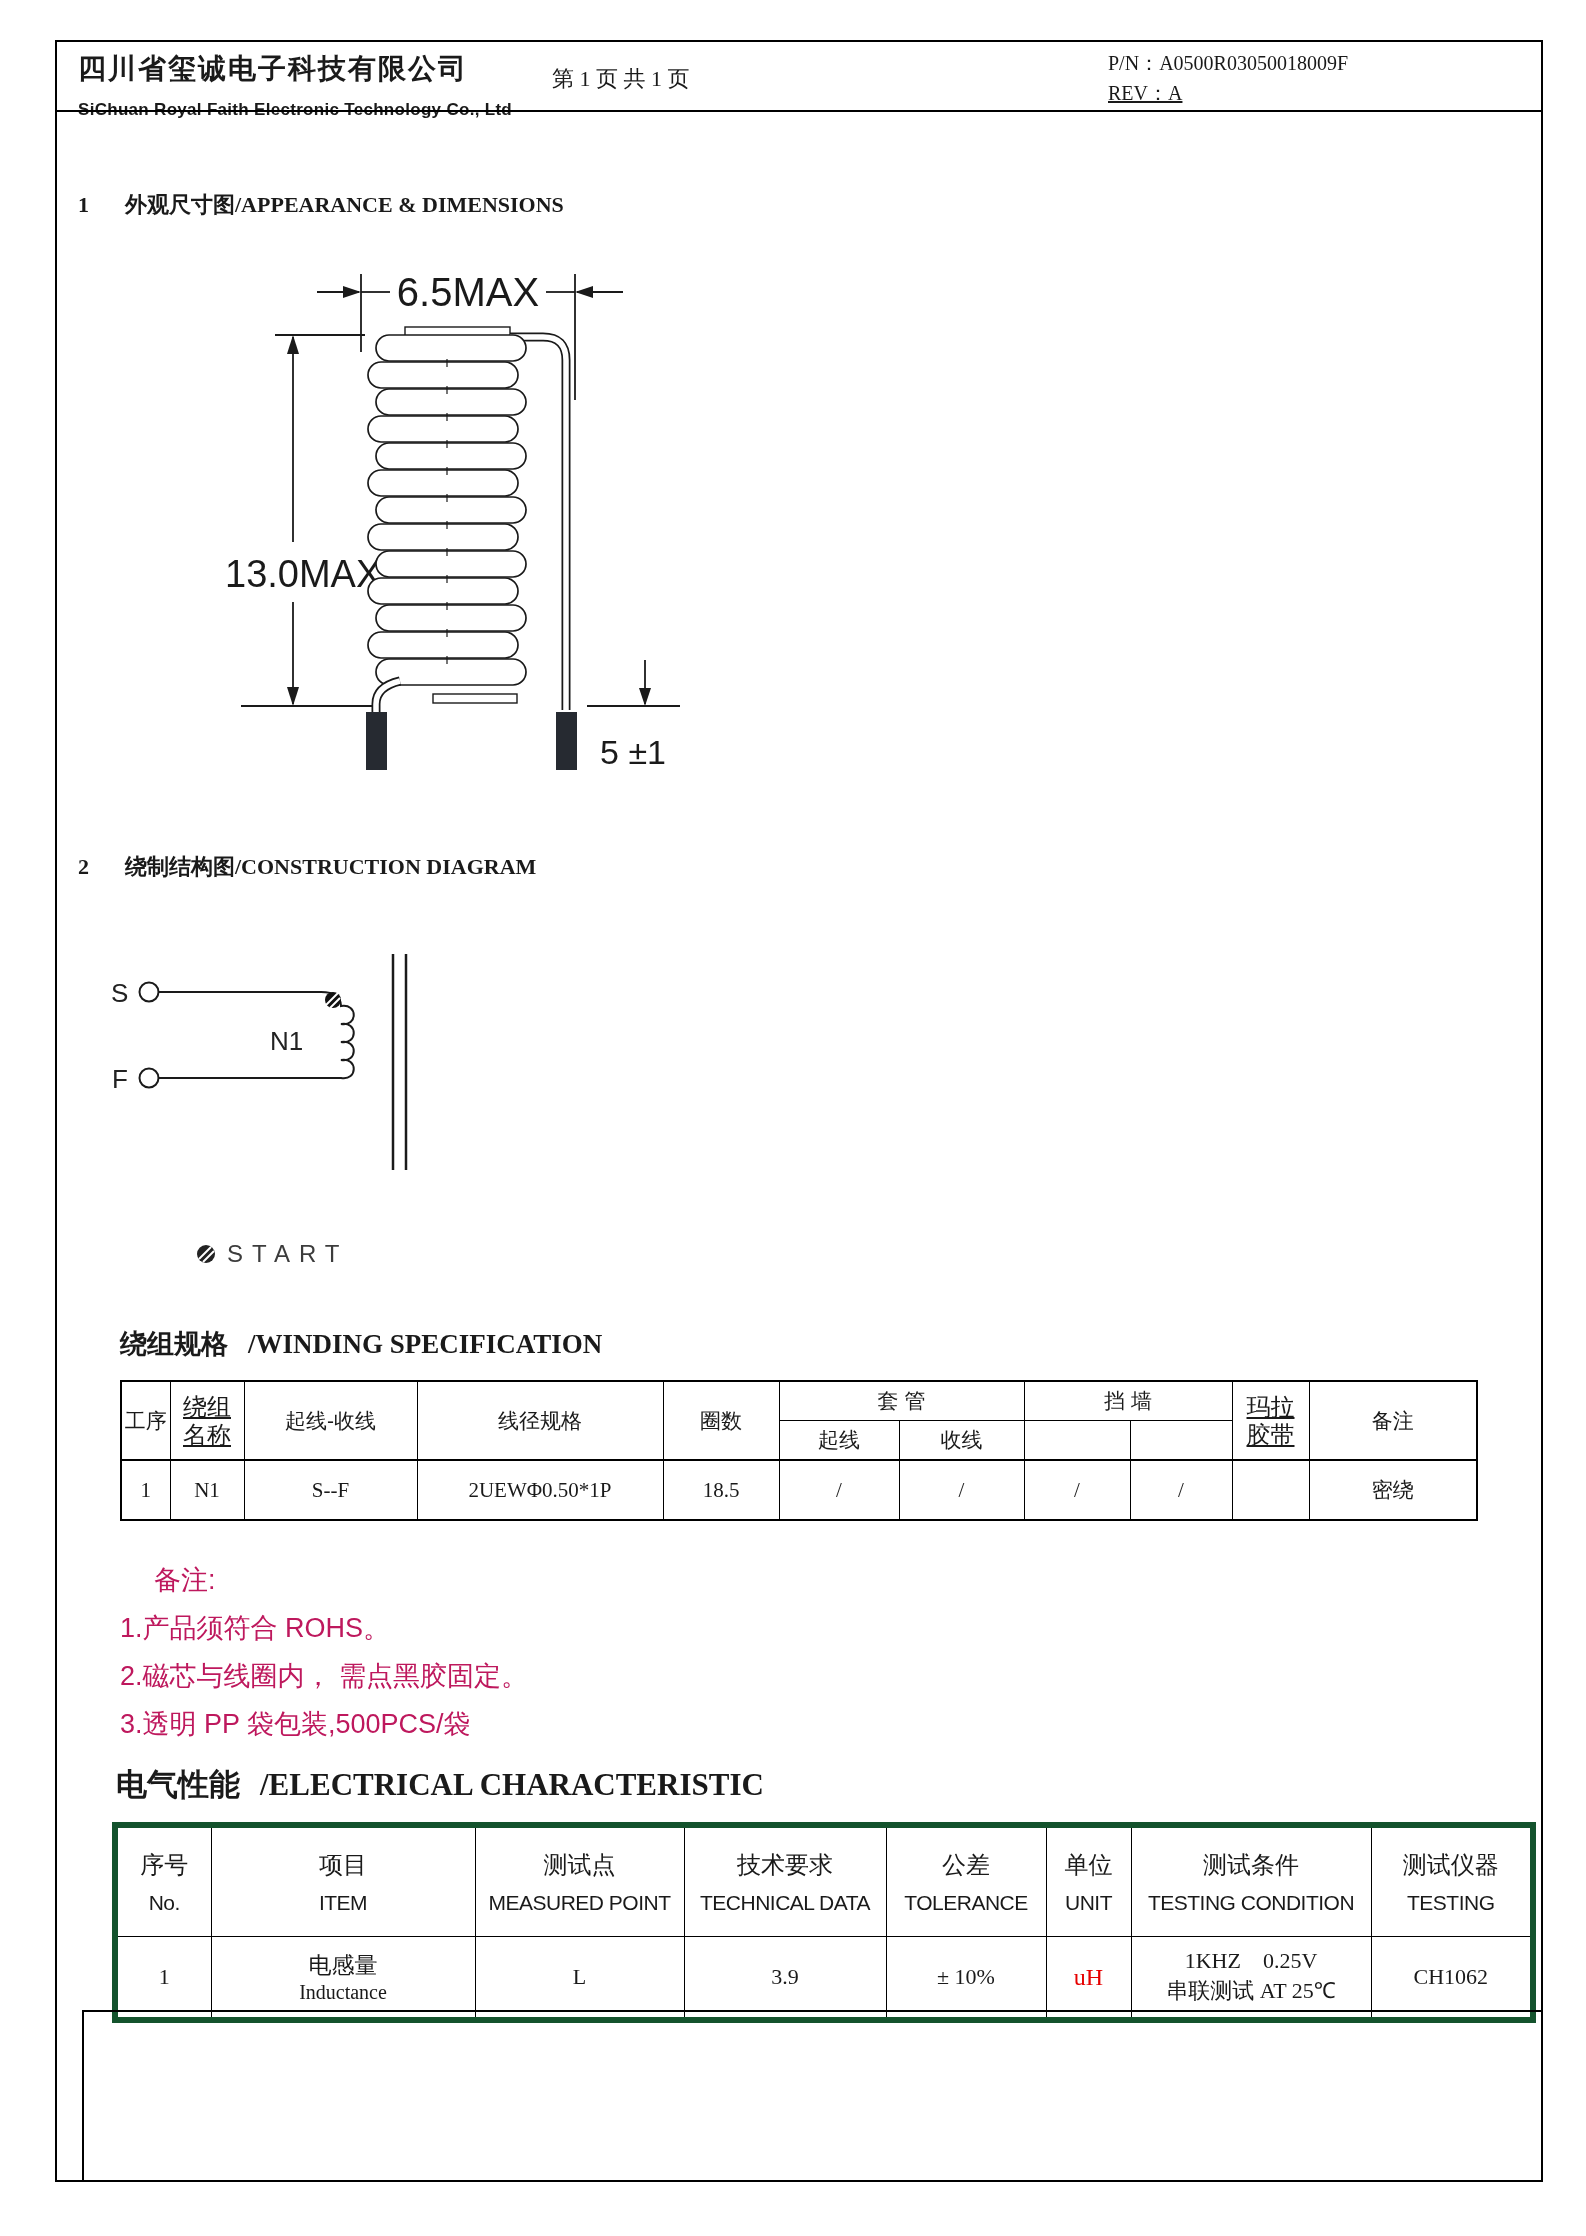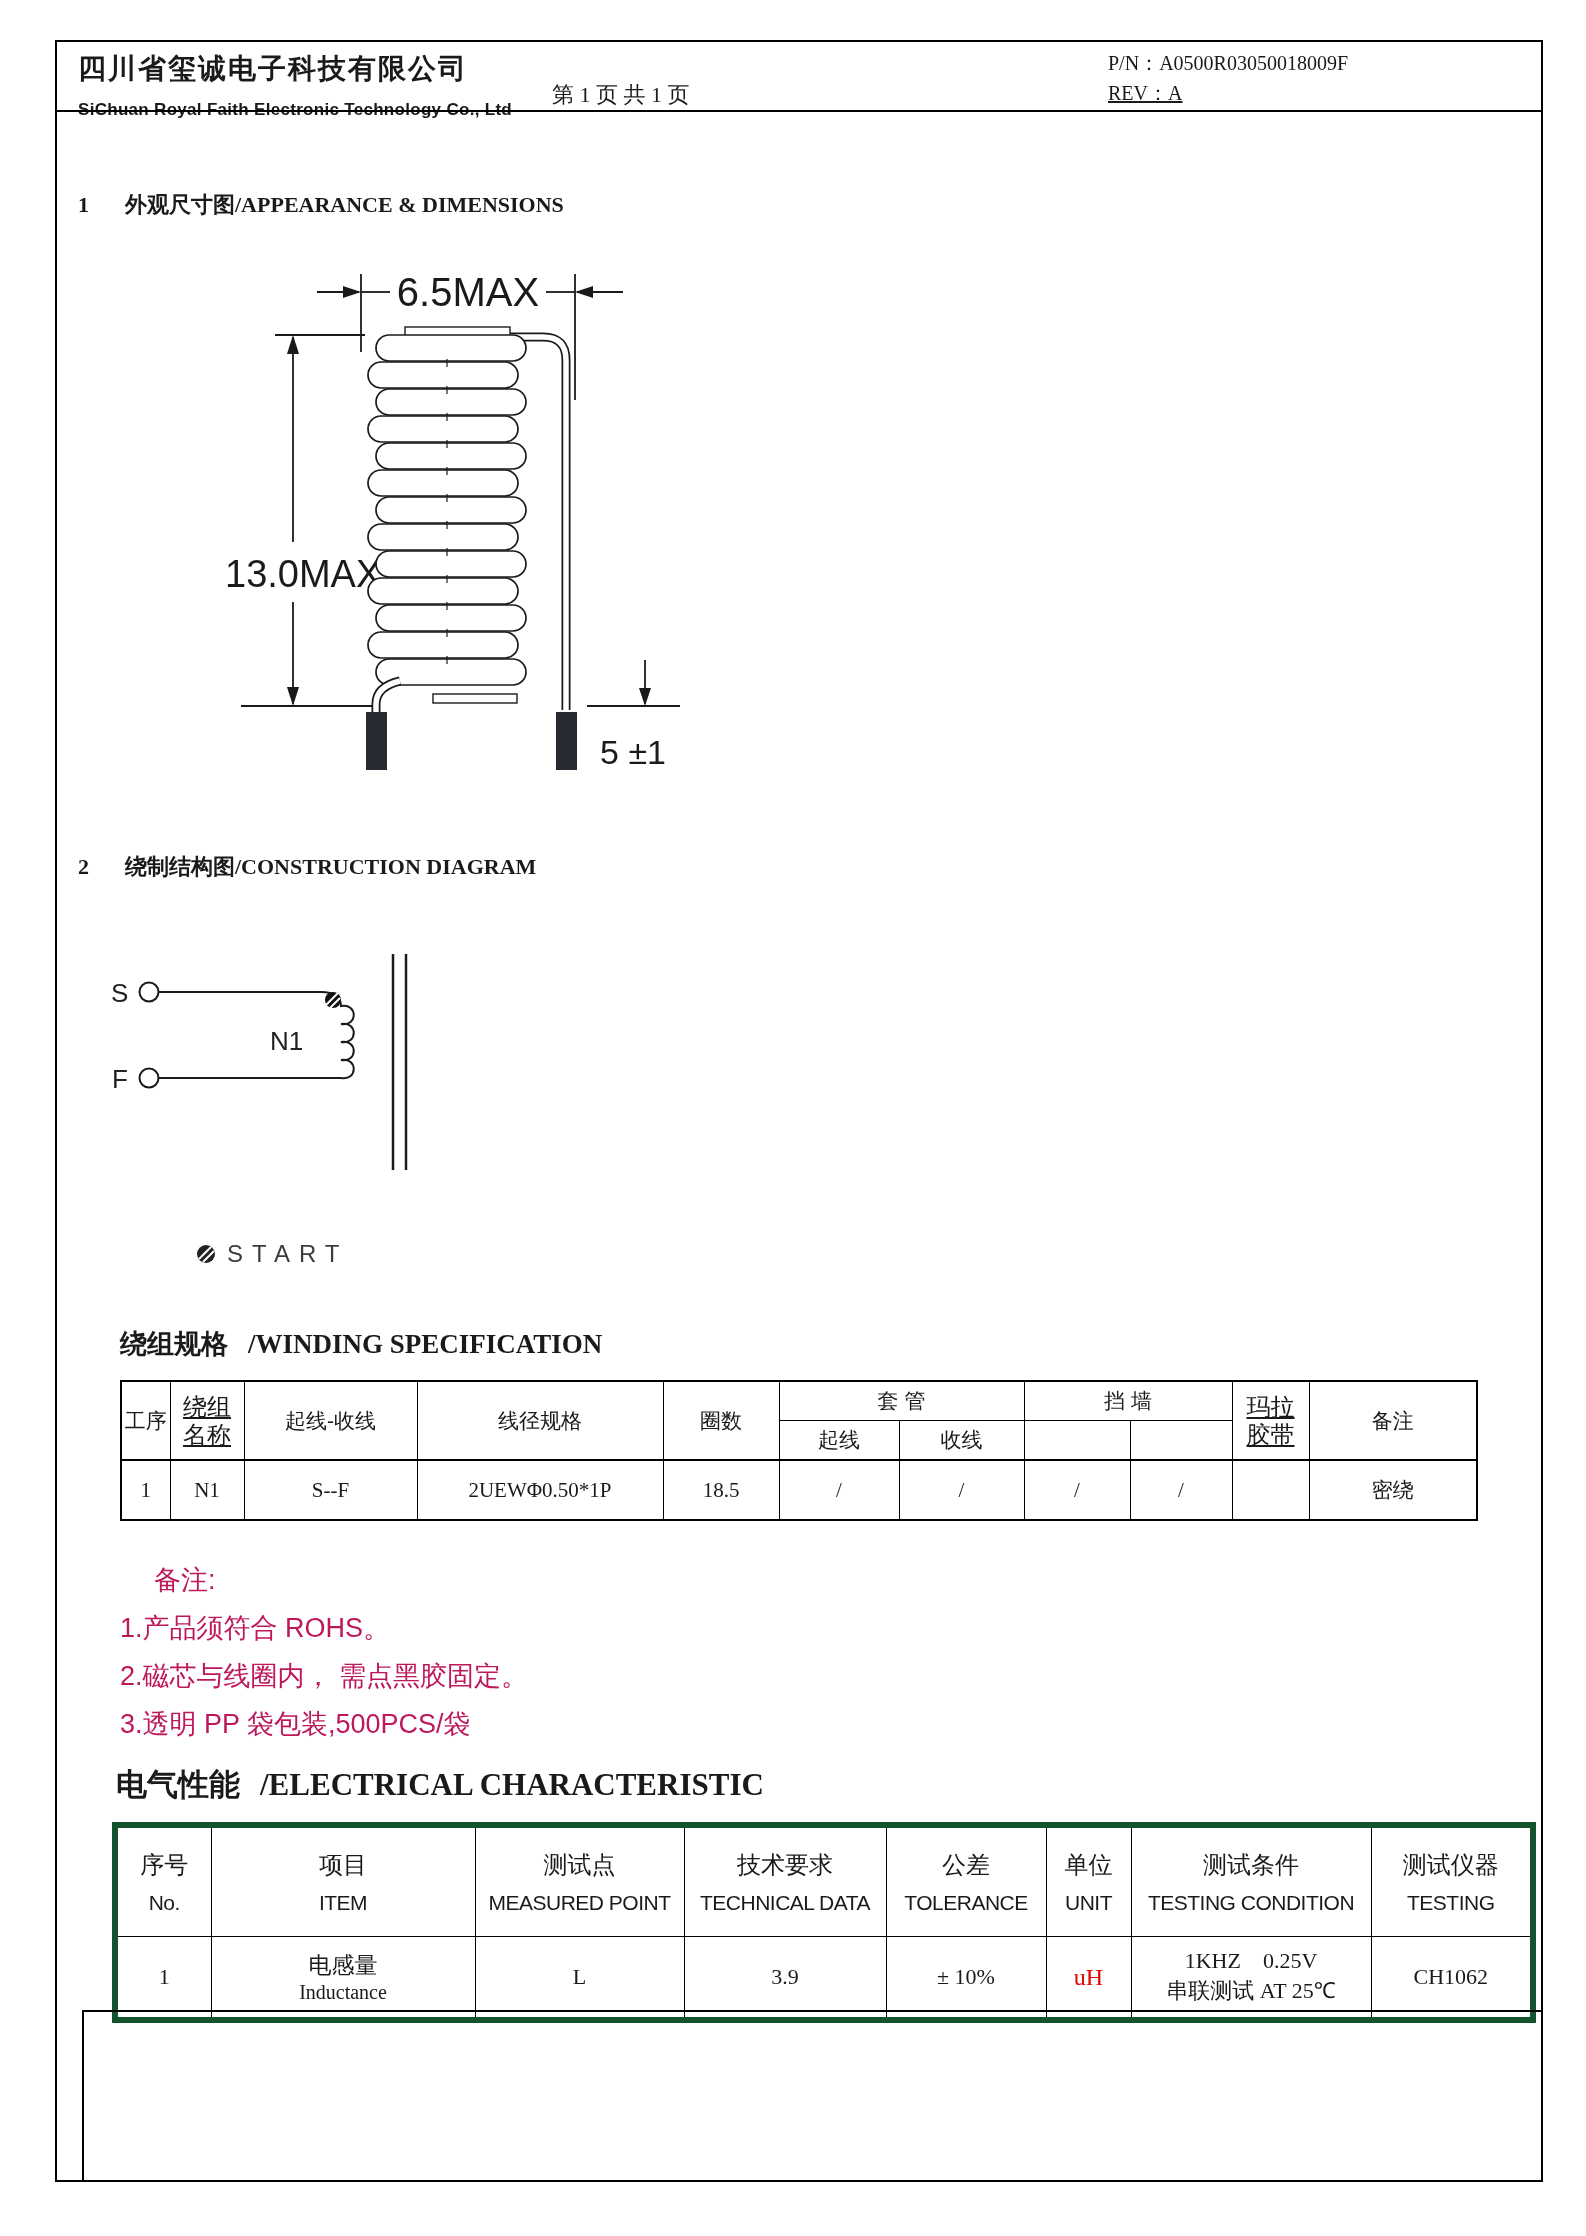--- a/index.html
+++ b/index.html
@@ -9,21 +9,21 @@
     -webkit-font-smoothing:antialiased;
   }
   .abs { position:absolute; }
   .serif { font-family:"Liberation Serif", serif;margin-left:20px; }
 
   .page-border { left:55px; top:40px; width:1488px; height:2142px; border:2px solid #000; box-sizing:border-box; }
 
   .company-cn { left:78px; top:50px; font-size:28px; font-weight:bold; letter-spacing:2px; white-space:nowrap; }
   .company-en { left:78px; top:100px; font-size:17px; font-weight:bold; white-space:nowrap; letter-spacing:.3px; }
   .header-rule { left:55px; top:110px; width:1488px; border-top:2px solid #000; }
-  .page-info { left:552px; top:80px; font-size:22px; font-family:"Liberation Serif", serif; white-space:pre; }
+  .page-info { left:552px; top:64px; font-size:22px; font-family:"Liberation Serif", serif; white-space:pre; }
   .pn-line  { left:1108px; top:50px; font-size:20px; font-family:"Liberation Serif", serif; white-space:nowrap; }
   .rev-line { left:1108px; top:80px; font-size:20px; font-family:"Liberation Serif", serif; white-space:nowrap;text-decoration:underline; }
 
   .sec-head { font-size:22px; font-weight:bold; white-space:nowrap; }
   .sec-head .sec-num { display:inline-block; width:47px; font-family:"Liberation Serif", serif; }
   .sec-head .en { font-family:"Liberation Serif", serif; }
   .s1 { left:78px; top:190px; }
   .s2 { left:78px; top:852px; }
 
   .block-title { font-weight:bold; white-space:nowrap; }

